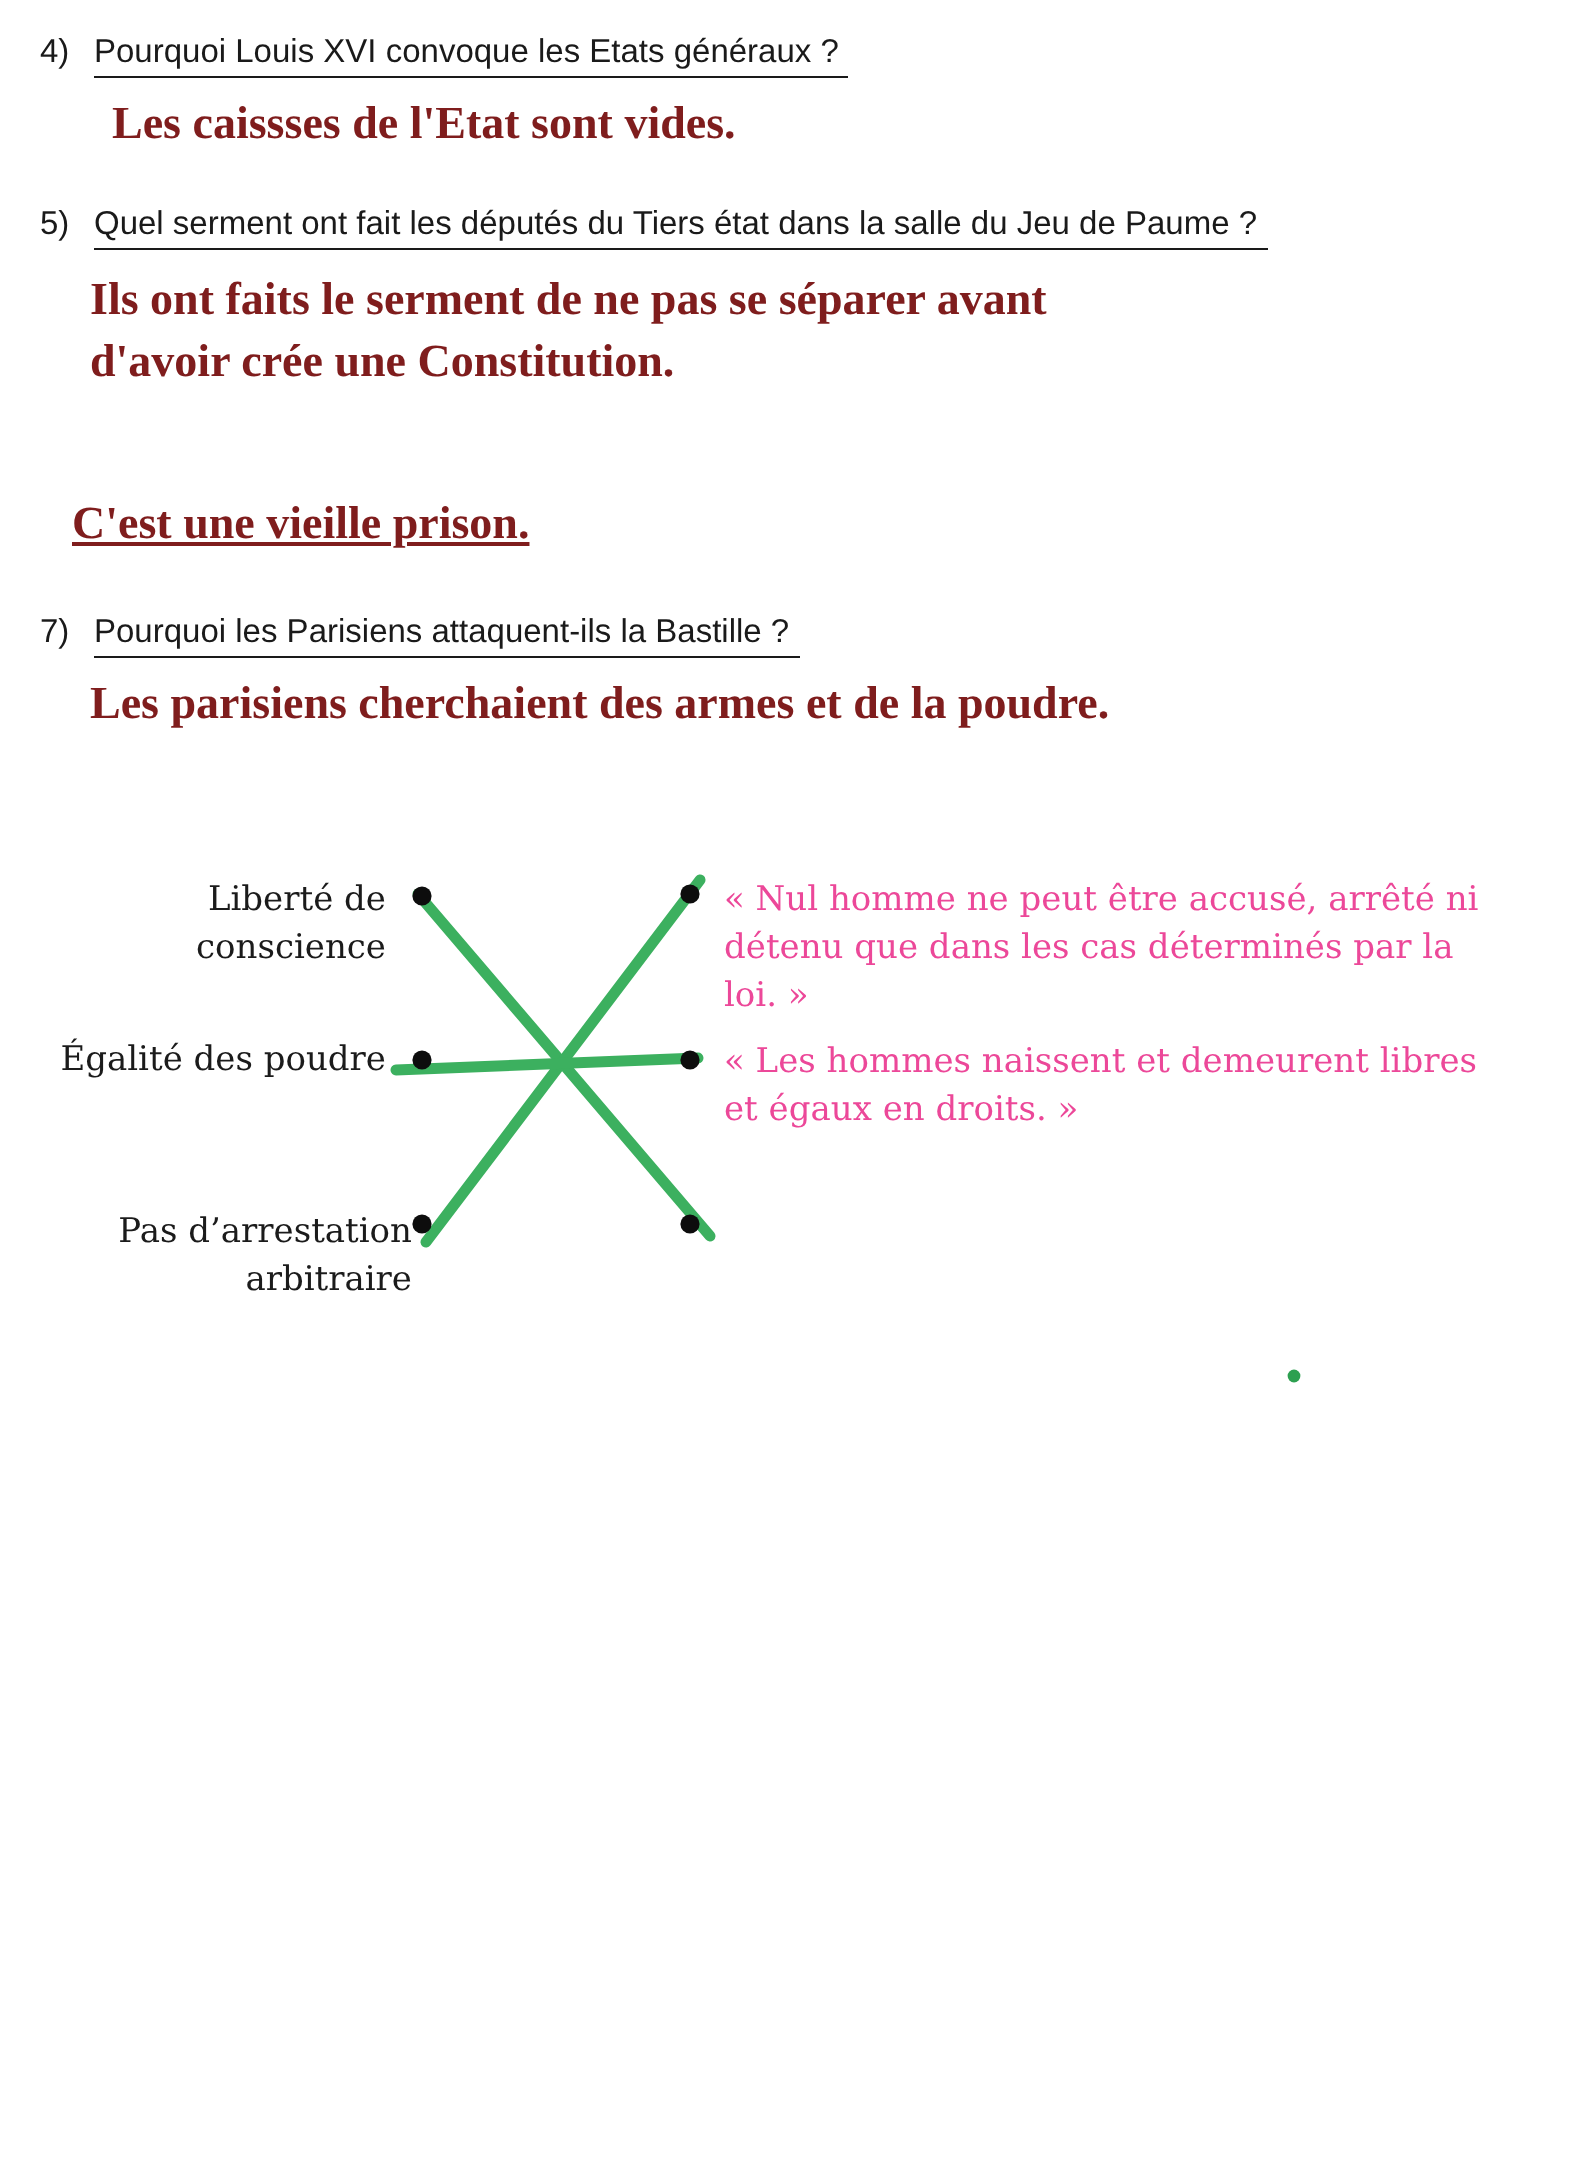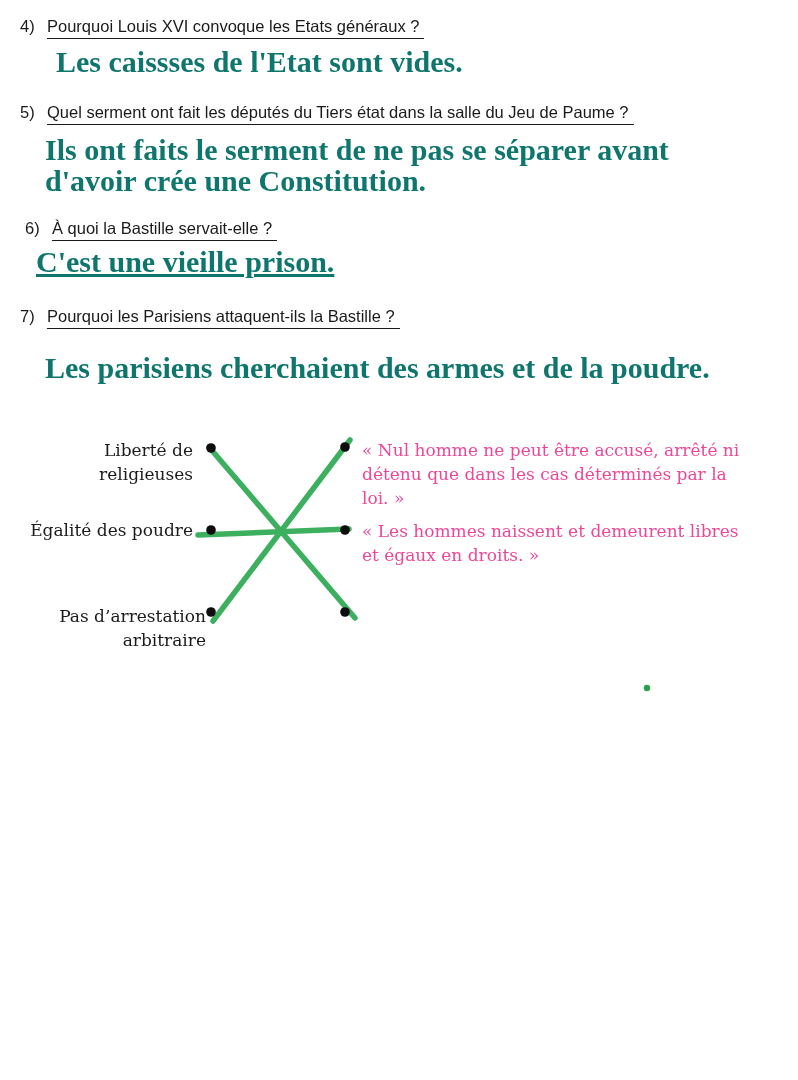--- a/index.html
+++ b/index.html
@@ -20,23 +20,23 @@
   }
   .qnum { display: inline-block; width: 27px; }
   .qtext {
     border-bottom: 1.8px solid #1a1a1a;
     padding: 0 5px 2.5px 0;
   }
   .ans {
     position: absolute;
     font-family: "Liberation Serif", serif;
     font-weight: 700;
-    font-size: 30px;
+    font-size: 23px;
     line-height: 31px;
-    color: #0f766e;
+    color: #7f1d1d;
     white-space: pre;
   }
   .principle {
     position: absolute;
     font-family: "DejaVu Serif", serif;
     font-size: 17px;
     line-height: 24px;
     color: #1b1b1b;
     text-align: right;
     white-space: pre;
@@ -64,33 +64,30 @@
     <span class="qnum">4)</span><span class="qtext">Pourquoi Louis XVI convoque les Etats généraux ?</span>
   </div>
   <div class="ans" style="left:56px; top:46px;">Les caissses de l'Etat sont vides.</div>
 
   <div class="q" style="left:20px; top:102px;">
     <span class="qnum">5)</span><span class="qtext">Quel serment ont fait les députés du Tiers état dans la salle du Jeu de Paume ?</span>
   </div>
   <div class="ans" style="left:45px; top:134px;">Ils ont faits le serment de ne pas se séparer avant
 d'avoir crée une Constitution.</div>
 
-  <div class="q" style="left:25px; top:218px;">
-    <span class="qnum">6)</span><span class="qtext">À quoi la Bastille servait-elle ?</span>
-  </div>
   <div class="ans" style="left:36px; top:246px;text-decoration:underline;">C'est une vieille prison.</div>
 
   <div class="q" style="left:20px; top:306px;">
     <span class="qnum">7)</span><span class="qtext">Pourquoi les Parisiens attaquent-ils la Bastille ?</span>
   </div>
-  <div class="ans" style="left:45px; top:352px;">Les parisiens cherchaient des armes et de la poudre.</div>
+  <div class="ans" style="left:45px; top:336px;">Les parisiens cherchaient des armes et de la poudre.</div>
 
 
   <div class="principle" style="left:25px; top:438px; width:168px;">Liberté de
-religieuses</div>
+conscience</div>
   <div class="principle" style="left:25px; top:518px; width:168px;">Égalité des poudre</div>
   <div class="principle" style="left:38px; top:604px; width:168px;">Pas d’arrestation
 arbitraire</div>
 
   <div class="phrase" style="left:362px; top:438px;">« Nul homme ne peut être accusé, arrêté ni
 détenu que dans les cas déterminés par la
 loi. »</div>
   <div class="phrase" style="left:362px; top:519px;">« Les hommes naissent et demeurent libres
 et égaux en droits. »</div>
 

